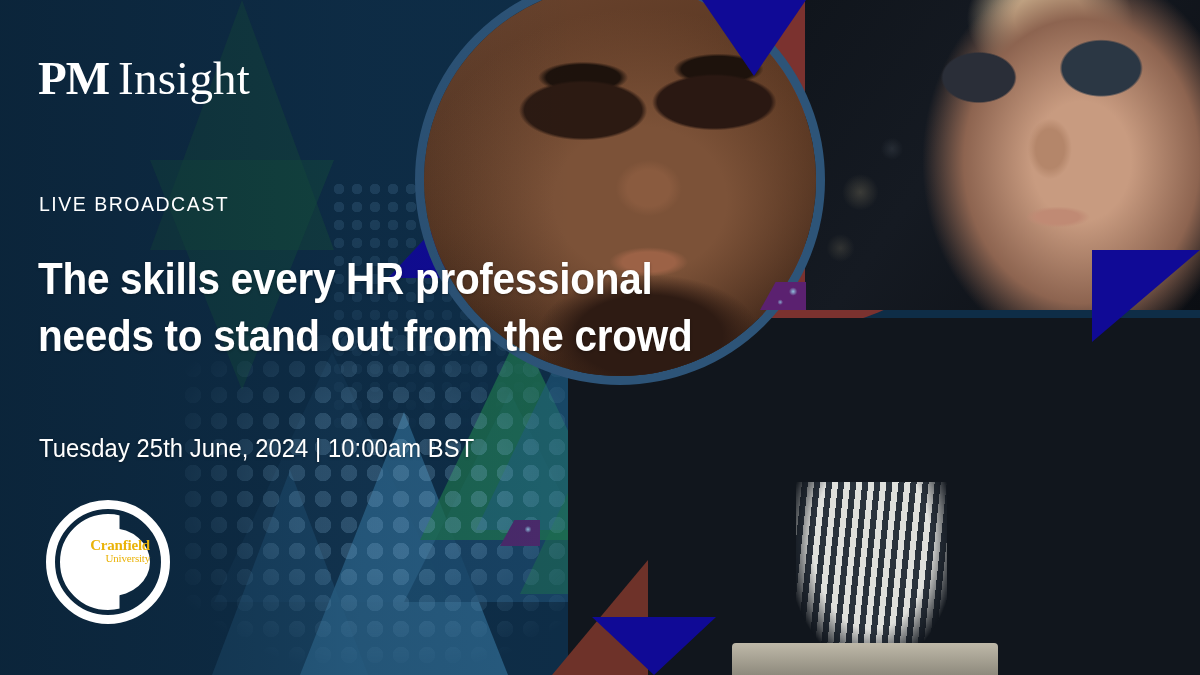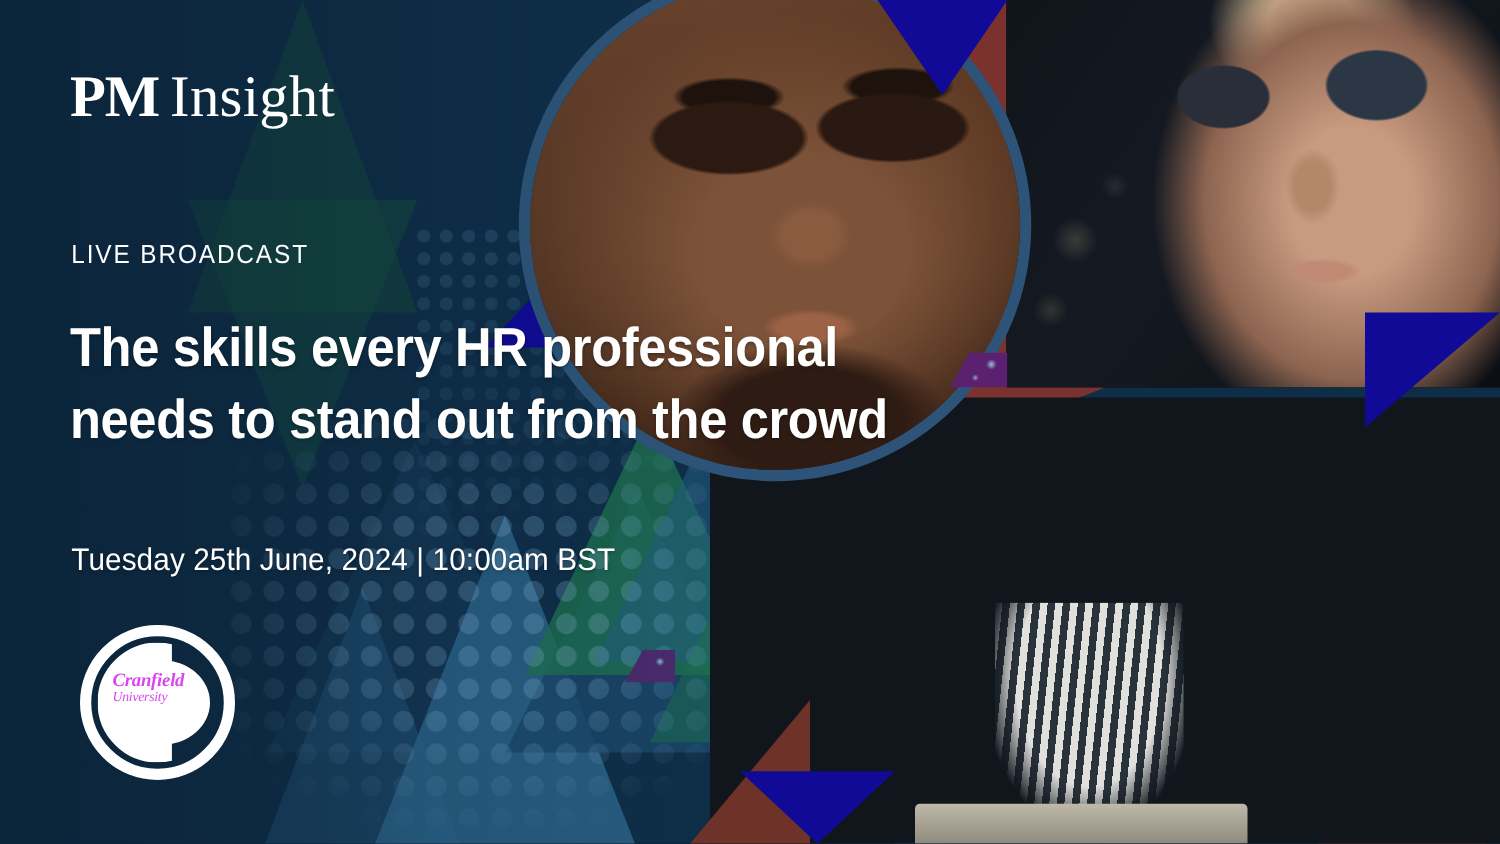--- a/index.html
+++ b/index.html
@@ -194,21 +194,21 @@
   }
   .chip-purple2{ left:500px; top:520px; width:40px; height:26px;
     background:
       radial-gradient(circle 5px at 70% 36%, rgba(150,210,235,.85), transparent 70%),
       #4a2a6b;
     clip-path:polygon(0 100%, 36% 0, 100% 0, 100% 100%);
     z-index:2;
   }
 
   
-  .content{ position:absolute; left:56px; top:0; width:760px; height:652px; z-index:10; }
+  .content{ position:absolute; left:38px; top:0; width:760px; height:652px; z-index:10; }
 
   .logo-pm{
     position:absolute; left:0; top:55px;
     font-family:"Liberation Serif", serif;
     color:#ffffff; font-size:47px; line-height:1;
     letter-spacing:.2px; white-space:nowrap;
   }
   .logo-pm .pm{ font-weight:700; letter-spacing:-1px; }
   .logo-pm .insight{ font-weight:400; margin-left:9px; }
 
@@ -249,22 +249,22 @@
     border:22px solid #ffffff;
     clip-path:polygon(0 0, 62% 0, 62% 26%, 30% 26%, 30% 74%, 62% 74%, 62% 100%, 0 100%);
   }
   .cranfield .plate{
     position:absolute; left:26px; top:28px; width:78px; height:68px;
     border-radius:50%;
     background:#ffffff;
   }
   .cranfield .cf-text{
     position:absolute; left:26px; top:38px; width:78px;
-    text-align:left; line-height:1.02;
-    font-family:"Liberation Serif", serif; color:#d946ef;font-style:italic;
+    text-align:right; line-height:1.02;
+    font-family:"Liberation Serif", serif; color:#eab308;
   }
   .cranfield .cf-1{ font-size:15px; font-weight:700; letter-spacing:-.2px; display:block; }
   .cranfield .cf-2{ font-size:11px; font-weight:400; letter-spacing:-.2px; display:block; }
 
   
   .vignette{ position:absolute; inset:0; z-index:9; pointer-events:none;
     background:linear-gradient(90deg, rgba(9,30,48,.55) 0%, rgba(9,30,48,.10) 30%, rgba(0,0,0,0) 48%); }
 </style>
 </head>
 <body>

